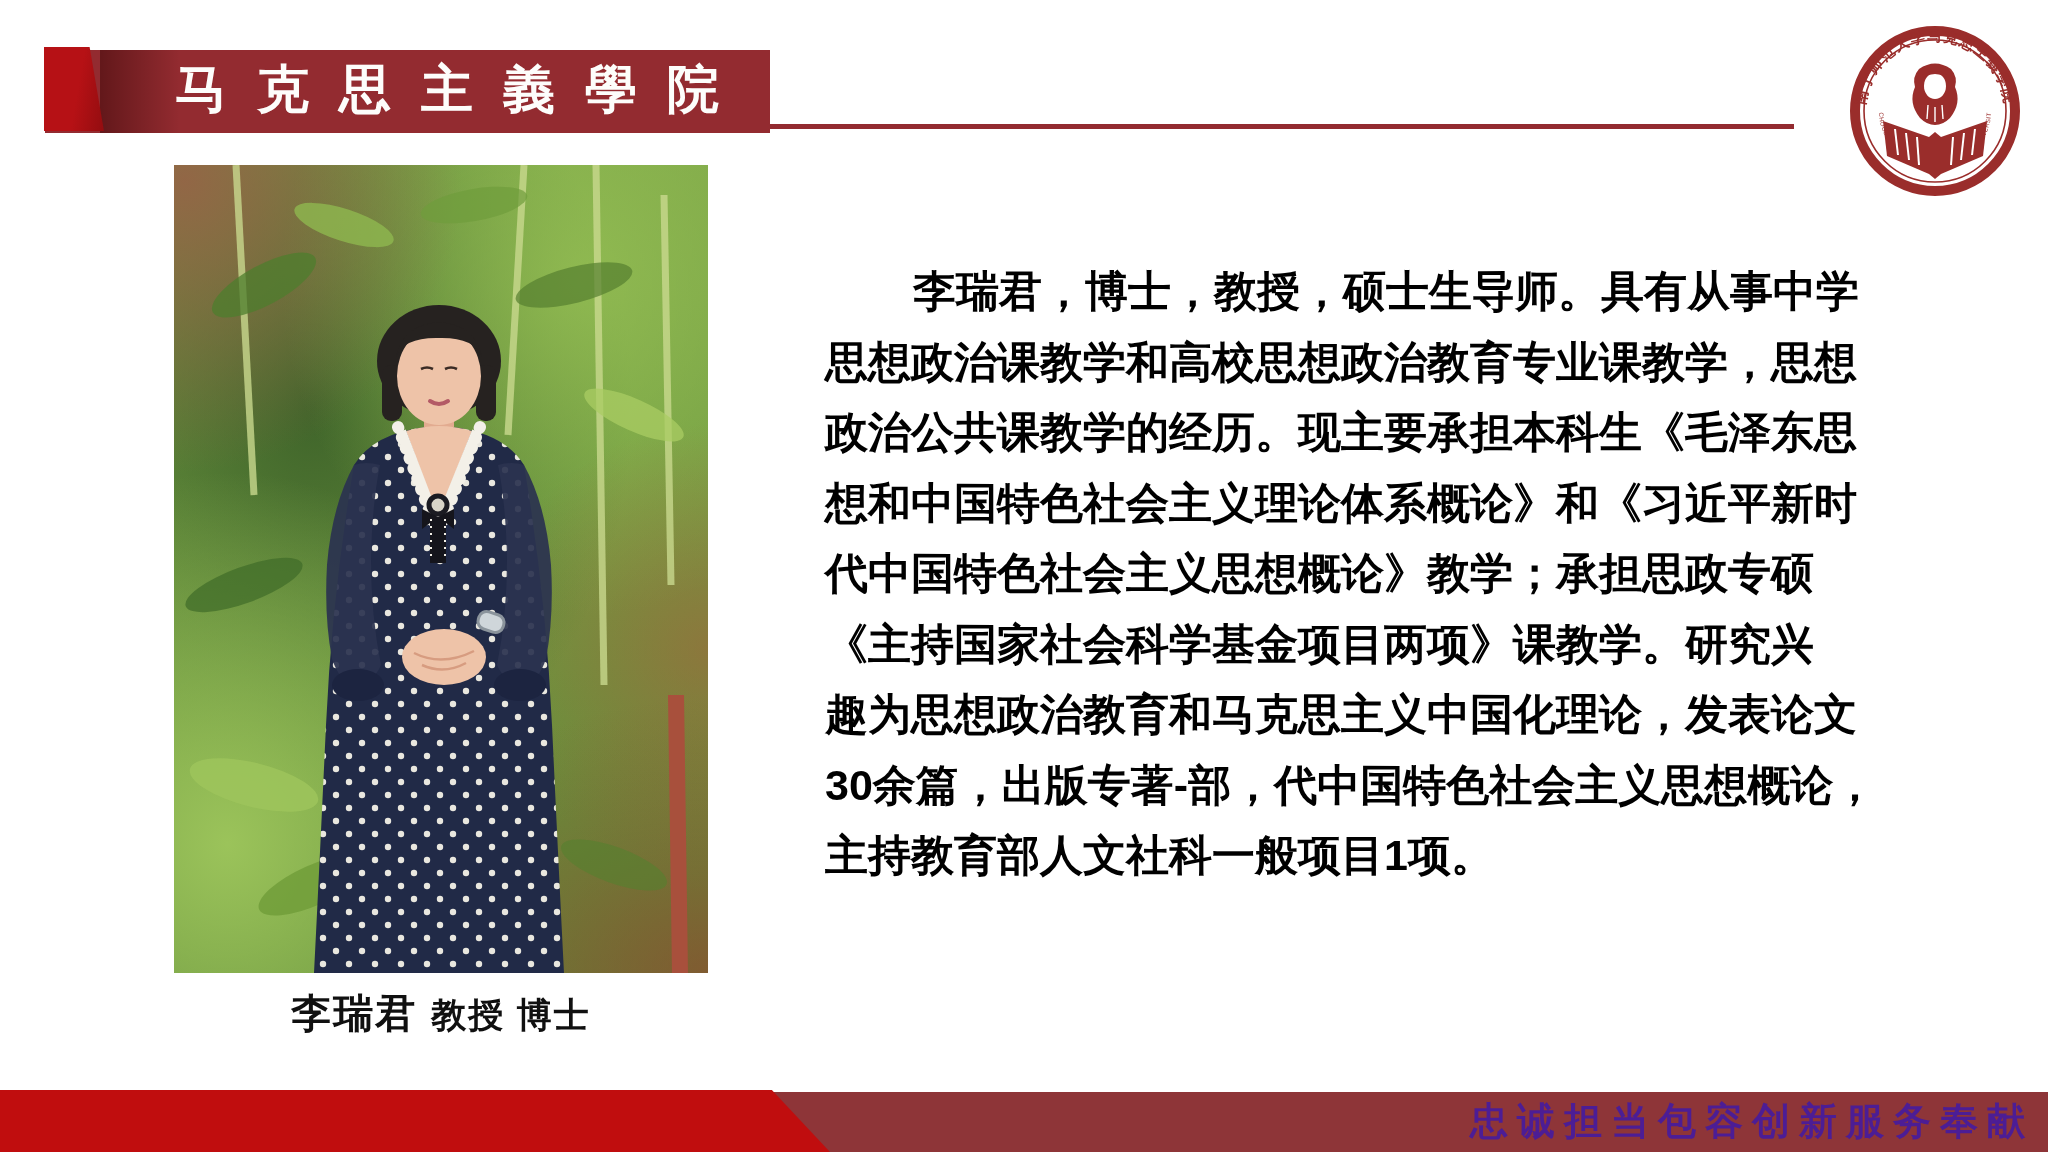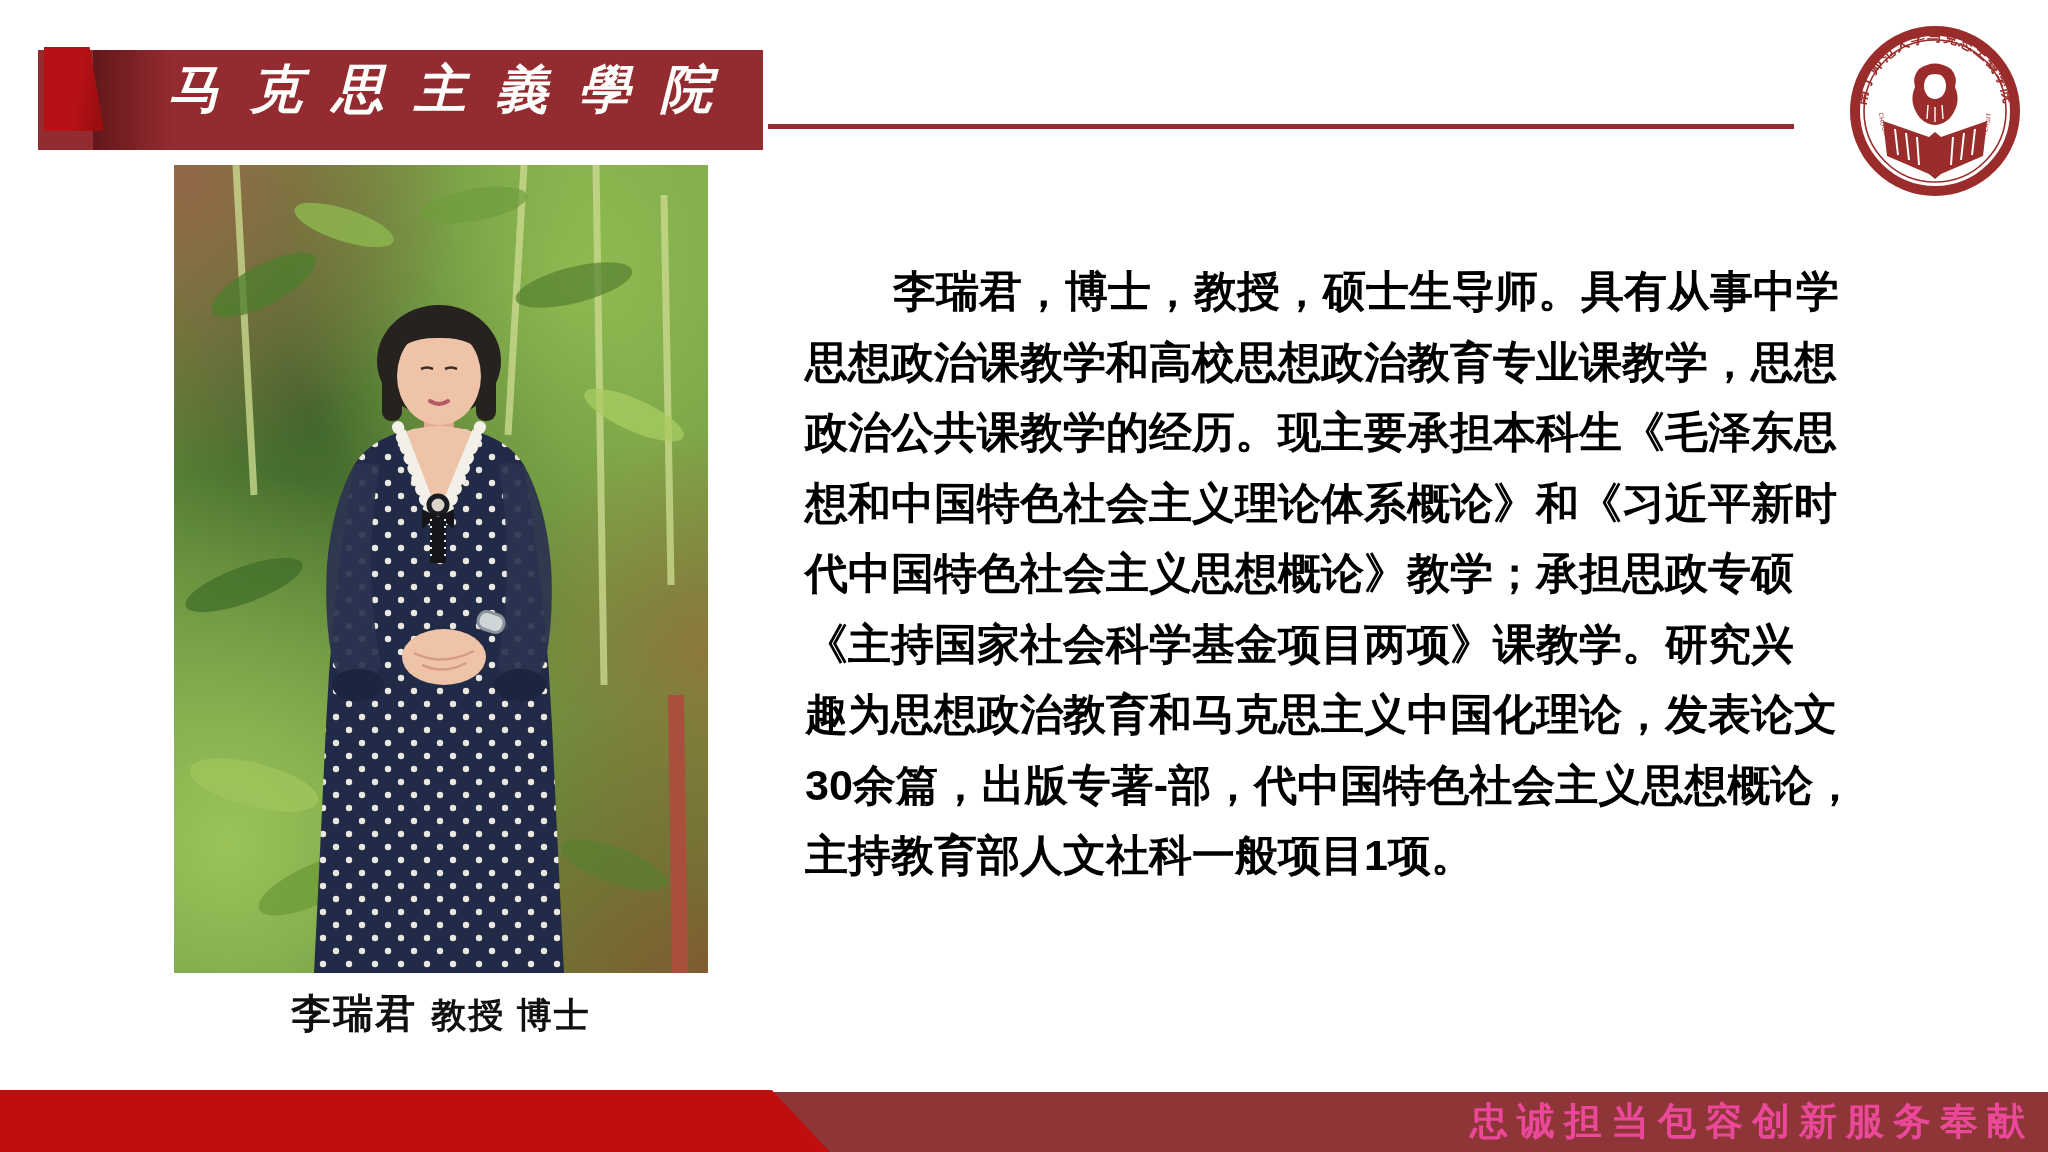--- a/index.html
+++ b/index.html
@@ -2,23 +2,22 @@
 <html><head>
 <meta charset="utf-8">
 <style>
   html,body{margin:0;padding:0;background:#ffffff;}
   .slide{
     position:relative; width:2048px; height:1152px; background:#ffffff; overflow:hidden;
     font-family:"Liberation Sans","DejaVu Sans",sans-serif;
   }
   
   .banner{
-    position:absolute; left:38px; top:50px; width:725px; height:100px;
+    position:absolute; left:45px; top:50px; width:725px; height:83px;
     background:#932B30;
-    font-style:italic;
   }
   .banner::after{ 
     content:""; position:absolute; left:55px; top:0; width:80px; height:100%;
     background:linear-gradient(90deg, rgba(40,0,0,.45), rgba(40,0,0,0));
   }
   .banner-title{
     position:absolute; left:130px; top:0; height:78px; line-height:80px;
     color:#fdfdfb; font-family:"Liberation Serif","DejaVu Serif",serif;
     font-weight:700; font-size:52px; letter-spacing:30px; white-space:nowrap; z-index:2;
   }
@@ -51,35 +50,35 @@
     position:absolute; left:174px; top:986px; width:534px; text-align:center;
     color:#101010; font-weight:bold; white-space:nowrap;
   }
   .caption .name{ font-size:40px; letter-spacing:2px; }
   .caption .titles{ font-size:35px; margin-left:14px; letter-spacing:2px;text-align:right; }
   
   .bio{
     position:absolute; left:805px; top:256px; width:1105px;
     color:#000; font-size:43px; line-height:70.5px; font-weight:bold;
   }
-  .bio-line{ white-space:nowrap; }
+  .bio-line{ white-space:nowrap;margin-left:20px; }
   .bio-line:first-child{ text-indent:88px; }
   
   .footer-maroon{
     position:absolute; left:0; top:1092px; width:2048px; height:60px; background:#8E3538;
   }
   .footer-red{
     position:absolute; left:0; top:1090px; width:830px; height:62px; background:#C00D0E;
     clip-path:polygon(0 0, 93% 0, 100% 100%, 0 100%);
     filter:drop-shadow(10px 0 7px rgba(40,0,0,.5));
     z-index:2;
   }
   .footer-slogan{
     position:absolute; right:14px; top:1092px; height:60px; line-height:58px;
-    color:#ec4899; font-family:"Liberation Serif","DejaVu Serif",serif; font-weight:700;
+    color:#4c1d95; font-family:"Liberation Serif","DejaVu Serif",serif; font-weight:700;
     font-size:38px; letter-spacing:9px; white-space:nowrap; z-index:3;
   }
 </style>
 </head>
 <body>
 
 <div class="slide">
 
   <div class="banner">
     <div class="banner-title">马克思主義學院</div>

